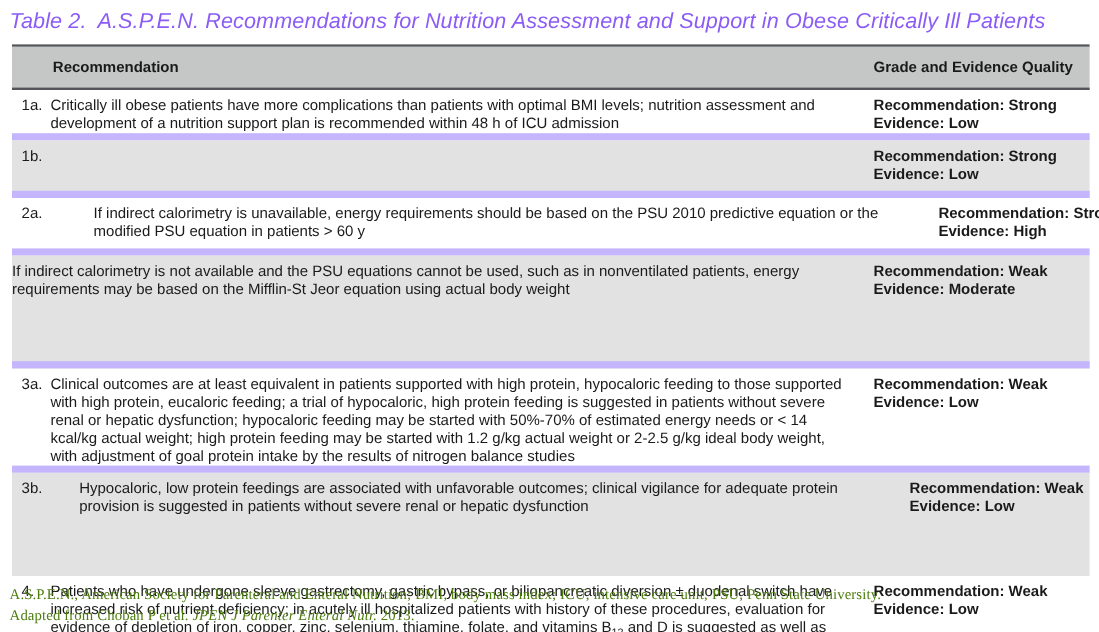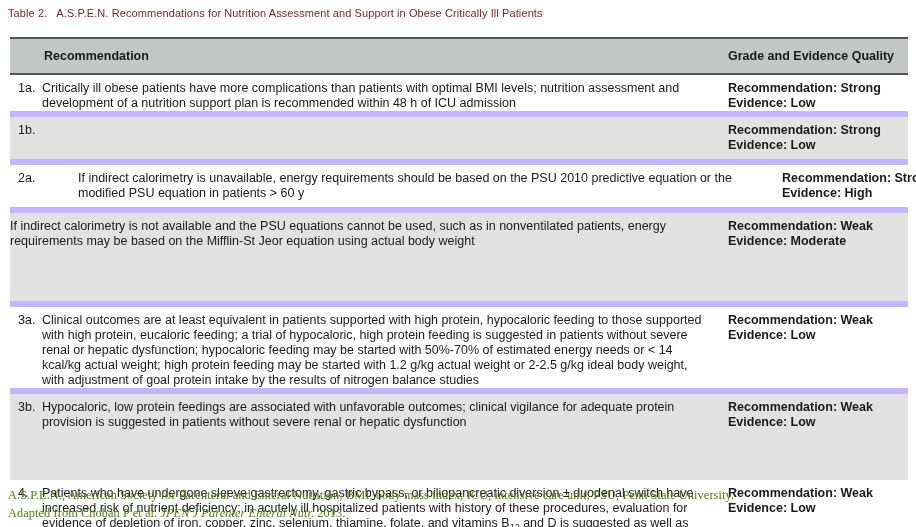--- a/index.html
+++ b/index.html
@@ -15,24 +15,25 @@
   }
   .page {
     position: relative;
     width: 916px;
     height: 527px;
   }
   .table-title {
     position: absolute;
     top: 7px;
     left: 8px;
-    font-size: 11px;
-    color: #7f1d1d;
+    font-size: 18px;
+    color: #8b5cf6;
     letter-spacing: 0.1px;
     white-space: nowrap;
+    font-style: italic;
   }
   .table-title .label { margin-right: 9px; }
 
   .aspen-table {
     position: absolute;
     top: 37px;
     left: 10px;
     width: 898px;
     border-top: 2px solid #54555a;
     border-bottom: 2px solid #54555a;
@@ -57,21 +58,21 @@
     padding-top: 6px;
     border-bottom: 6px solid #c4b5fd;
     line-height: 15px;
   }
   .row:nth-of-type(1) { min-height: 51px; }
   .row:nth-of-type(2) { min-height: 40px; }
   .row:nth-of-type(3) { min-height: 48px; }
   .row:nth-of-type(4) { min-height: 48px; gap: 36px; }
   .row:nth-of-type(5) { min-height: 94px; }
   .row:nth-of-type(6) { min-height: 43px; }
-  .row:nth-of-type(7) { min-height: 86px; border-bottom: none; }
+  .row:nth-of-type(7) { min-height: 86px; border-bottom: none; gap: 24px; }
   .row.shaded { background: #e2e2e2; }
 
   .row .num {
     width: 24px;
     margin-left: 8px;
     flex: 0 0 auto;
   }
   .row .rec-text {
     width: 668px;
     flex: 0 0 auto;

